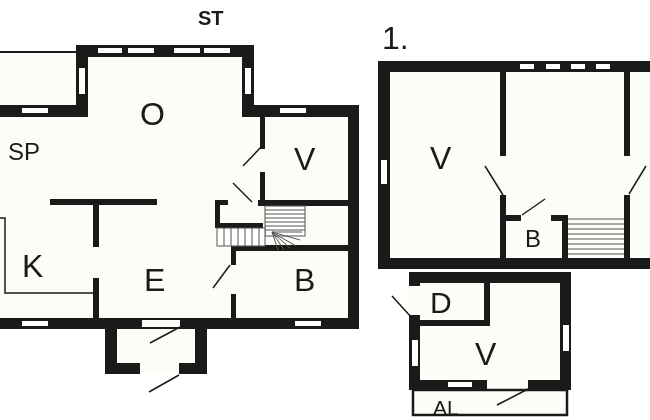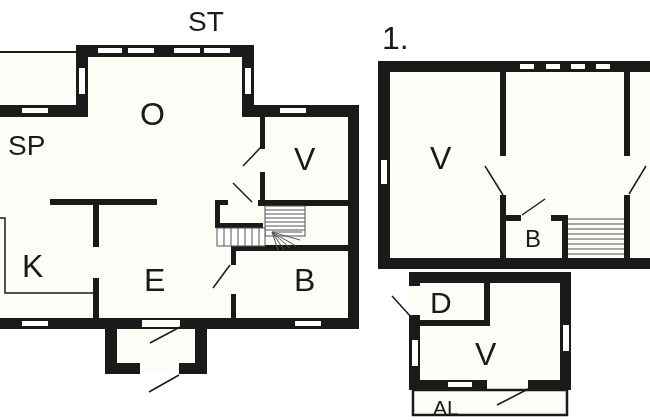--- a/index.html
+++ b/index.html
@@ -161,23 +161,23 @@
       <rect x="448" y="382" width="24" height="5"></rect>
     </g>
     <rect x="413" y="390" width="154" height="25" fill="#fdfdf8" stroke="#1a1a1a" stroke-width="2.5"></rect>
     <g stroke="#1a1a1a" stroke-width="1.5" fill="none">
       <line x1="392" y1="296" x2="412" y2="318"></line>
       <line x1="497" y1="405" x2="528" y2="389"></line>
     </g>
   </g>
 </svg>
 
-<div class="lbl" style="left:188px;top:8px;font-size:28px;">ST</div>
+<div class="lbl" style="left:198px;top:8px;font-size:20px;font-weight:bold;">ST</div>
 <div class="lbl" style="left:140px;top:98px;font-size:32px;">O</div>
-<div class="lbl" style="left:8px;top:132px;font-size:28px;">SP</div>
+<div class="lbl" style="left:8px;top:140px;font-size:24px;">SP</div>
 <div class="lbl" style="left:294px;top:143px;font-size:32px;">V</div>
 <div class="lbl" style="left:22px;top:250px;font-size:32px;">K</div>
 <div class="lbl" style="left:144px;top:264px;font-size:32px;">E</div>
 <div class="lbl" style="left:294px;top:264px;font-size:32px;">B</div>
 
 <div class="lbl" style="left:382px;top:22px;font-size:32px;">1.</div>
 <div class="lbl" style="left:430px;top:142px;font-size:32px;">V</div>
 <div class="lbl" style="left:525px;top:227px;font-size:24px;">B</div>
 
 <div class="lbl" style="left:430px;top:288px;font-size:30px;">D</div>

